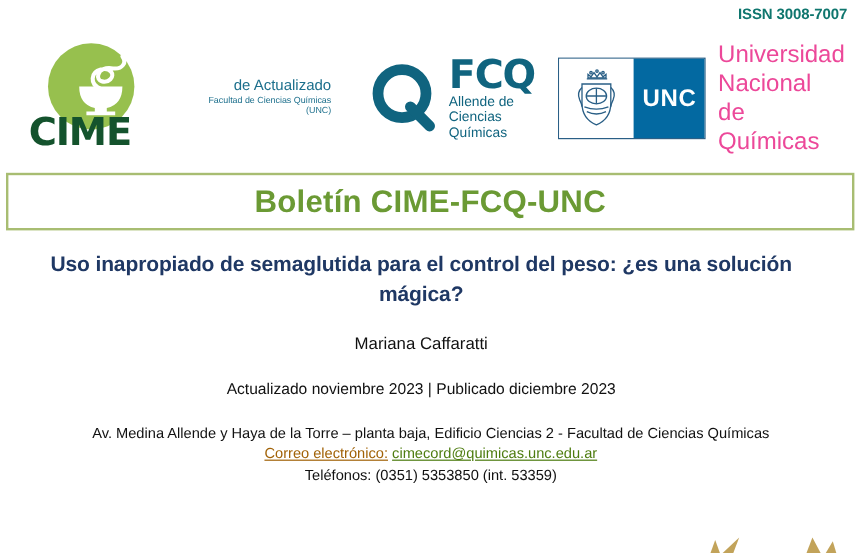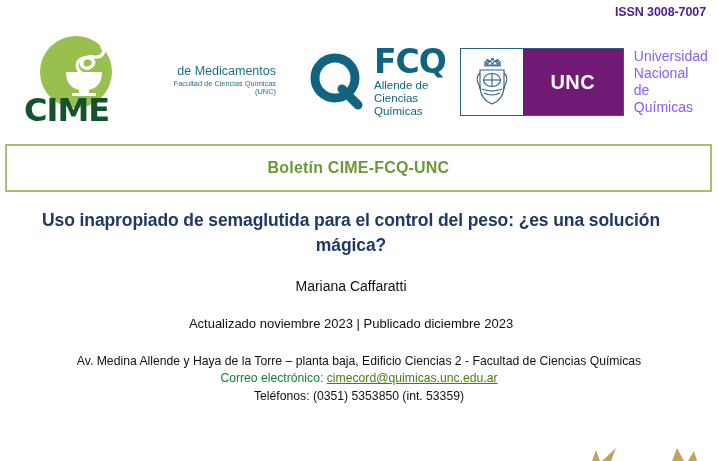--- a/index.html
+++ b/index.html
@@ -20,21 +20,21 @@
     height: 26px;
     display: flex;
     align-items: flex-start;
     justify-content: flex-end;
     padding: 5px 12px 0 0;
     box-sizing: border-box;
   }
   .issn-text {
     font-size: 12.5px;
     font-weight: bold;
-    color: #4c1d95;
+    color: #0f766e;
     letter-spacing: -0.1px;
   }
 
   
   .logo-band {
     height: 112px;
     display: flex;
     align-items: center;
     padding: 0 14px 0 24px;
     box-sizing: border-box;
@@ -133,49 +133,49 @@
   }
   .unc-crest-box {
     width: 62px;
     background: #ffffff;
     display: flex;
     align-items: center;
     justify-content: center;
   }
   .unc-crest { width: 38px; height: 52px; }
   .unc-badge {
-    width: 100px;
-    background: #701a75;
+    width: 59px;
+    background: #0369a1;
     display: flex;
     align-items: center;
     justify-content: center;
     color: #ffffff;
     font-size: 20px;
     font-weight: bold;
     letter-spacing: 0.5px;
   }
   .unc-name {
     margin-left: 10px;
-    color: #8b5cf6;
-    font-size: 14px;
+    color: #ec4899;
+    font-size: 20px;
     line-height: 1.2;
   }
 
   
   .banner-wrap { padding: 6px 6px 0 5px; }
   .banner {
     border: 2px solid #a8bd72;
     height: 44px;
     display: flex;
     align-items: center;
     justify-content: center;
     background: #ffffff;
   }
   .banner-title {
-    font-size: 16px;
+    font-size: 26px;
     font-weight: bold;
     color: #6b9a34;
     letter-spacing: 0.2px;
     text-align: center;
   }
 
   
   .article {
     padding: 16px 32px 0 16px;
     text-align: center;
@@ -200,21 +200,21 @@
   }
 
   
   .footer {
     margin-top: 22px;
     text-align: center;
     font-size: 12.2px;
     color: #111111;
     line-height: 1.45;
   }
-  .footer-email-label { color: #15803d; }
+  .footer-email-label { color: #a16207; text-decoration: underline; }
   .footer-email-link {
     color: #4d7c0f;
     text-decoration: underline;
   }
 
   
   .deco {
     position: absolute;
     left: 0;
     bottom: 0;
@@ -239,21 +239,21 @@
 
         <path d="M14 34 Q14 49 27 52 L27 55 L20 55 L20 58 L44 58 L44 55 L37 55 L37 52 Q50 49 50 34 Z" fill="#ffffff"></path>
 
         <path d="M32 36 C22 32 24 22 32 20 C40 18 44 24 40 28 C36 32 28 30 30 24 C31 20 36 18 42 19 C50 20 54 14 50 9" fill="none" stroke="#ffffff" stroke-width="3.4" stroke-linecap="round"></path>
 
         <path d="M50 9 Q54 6 57 9 Q54 13 50 12 Z" fill="#ffffff"></path>
       </svg>
       <div class="cime-word">CIME</div>
     </div>
     <div class="cime-sub">
-      <div class="l2">de Medicamentos</div>
+      <div class="l2">de Actualizado</div>
       <div class="l3">Facultad de Ciencias Químicas (UNC)</div>
     </div>
   </div>
 
   <div class="fcq-logo">
     <svg class="fcq-q" viewBox="0 0 62 62">
       <circle cx="29" cy="27" r="20" fill="none" stroke="#10647f" stroke-width="9"></circle>
       <path d="M36 38 L52 54" stroke="#10647f" stroke-width="9" stroke-linecap="round"></path>
     </svg>
     <div class="fcq-text">

